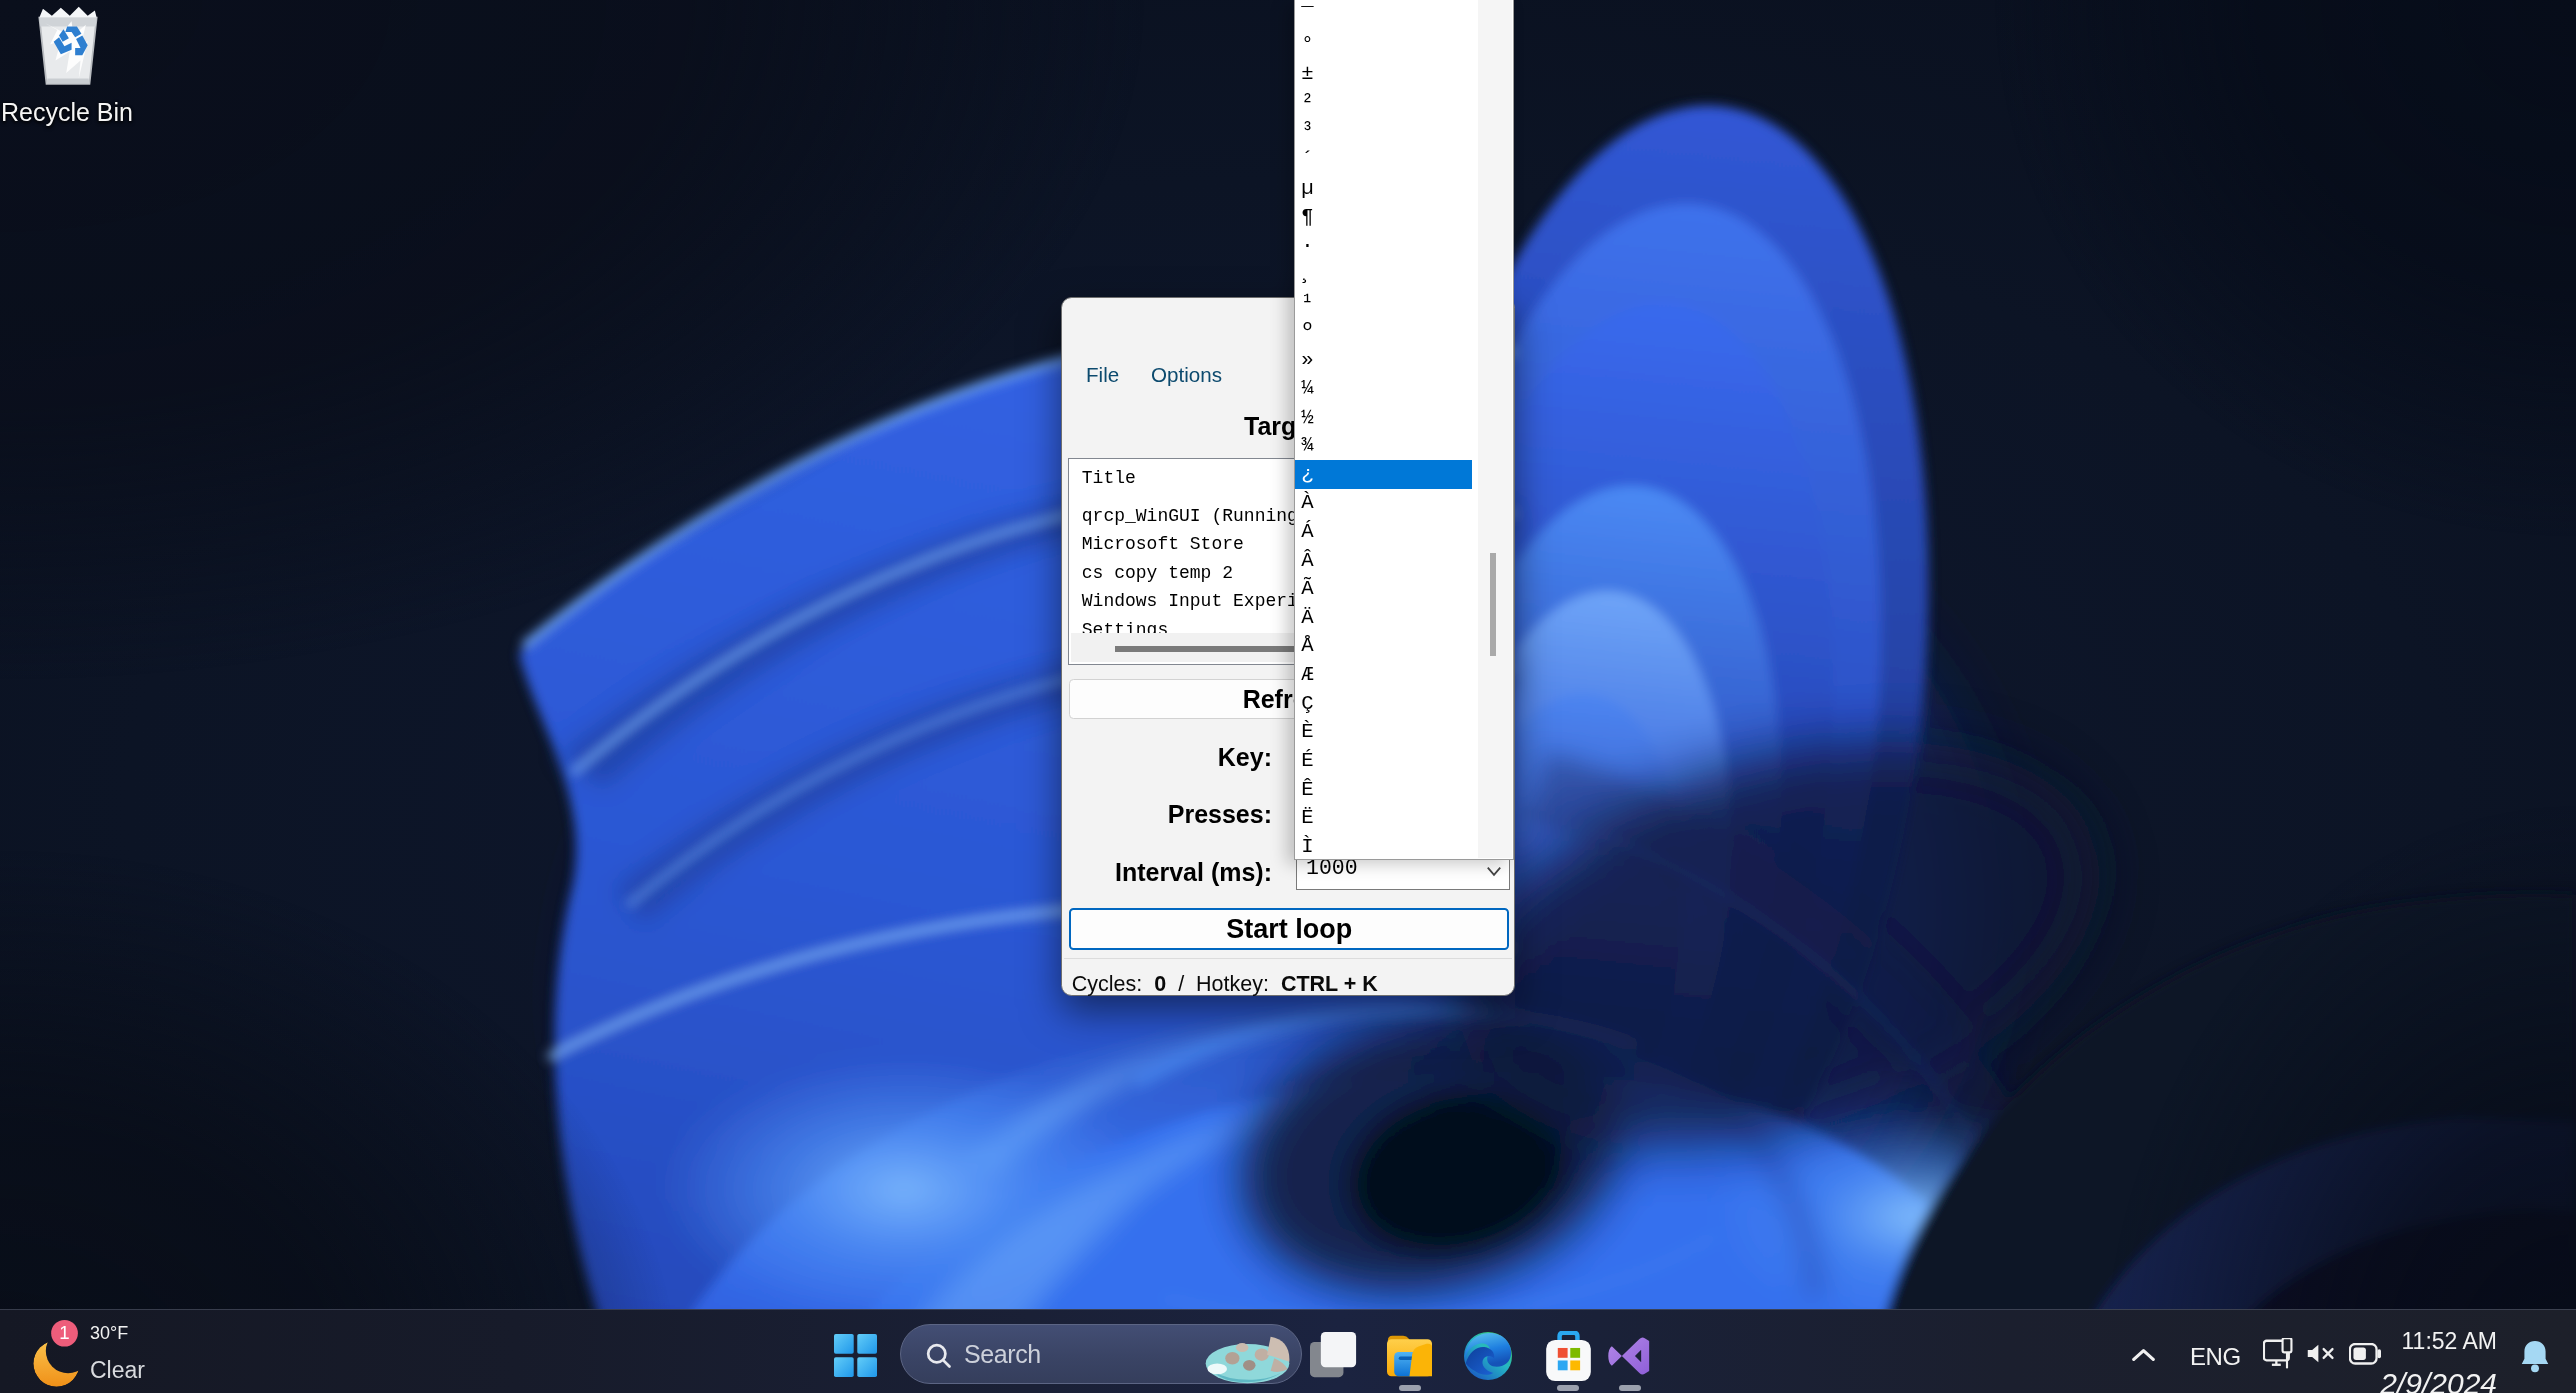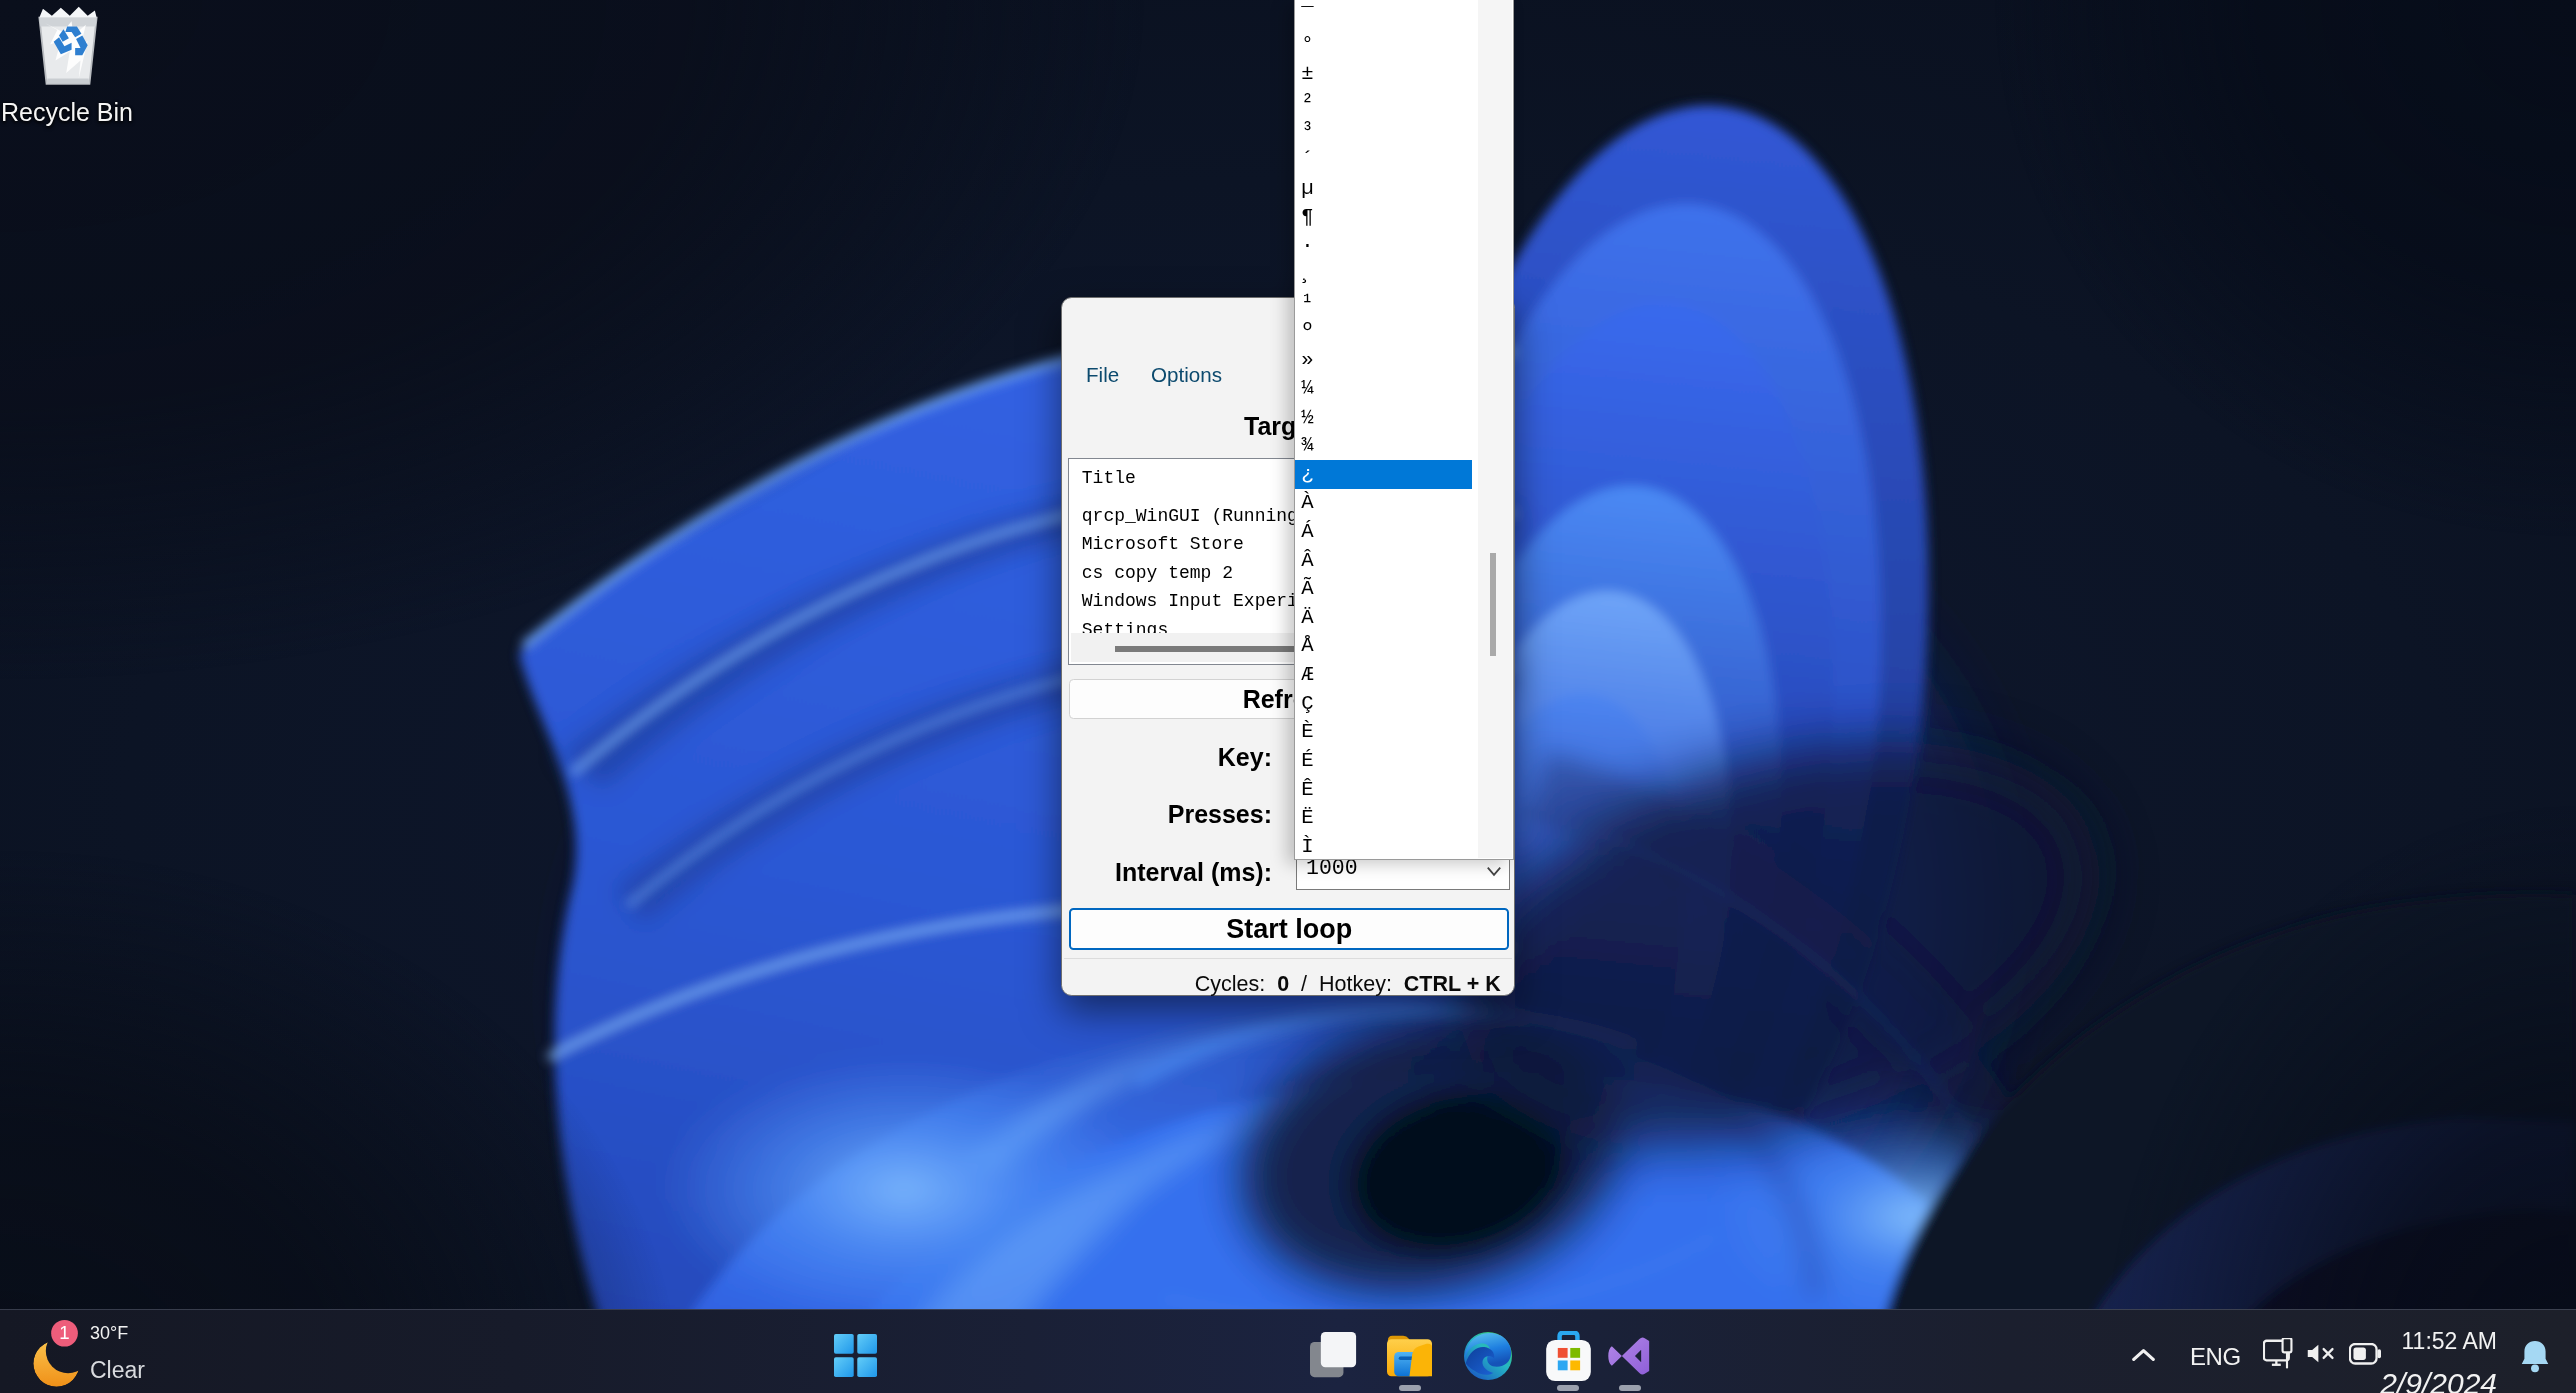--- a/index.html
+++ b/index.html
@@ -17,21 +17,21 @@
 #targetlbl{position:absolute;left:182px;top:114px;font-weight:bold;font-size:25px;color:#000;}
 #lv{position:absolute;left:6.3px;top:160px;width:441px;height:207px;background:#fff;border:1.8px solid #828790;overflow:hidden;}
 #lv .mono{position:absolute;left:12.5px;font-family:"Liberation Mono",monospace;font-size:18px;color:#000;white-space:pre;}
 #lvtrack{position:absolute;left:1.8px;right:1.8px;bottom:1.8px;height:29px;background:#f1f1f1;}
 #lvthumb{position:absolute;left:46px;width:379px;bottom:12.5px;height:5.4px;background:#7a7a7a;}
 .btn{position:absolute;background:#fdfdfd;border:1.8px solid #d2d2d2;border-radius:4.5px;text-align:center;font-weight:bold;color:#000;}
 #btnRefresh{left:7.2px;top:381px;width:440px;height:40px;font-size:25px;line-height:38px;}
 #btnStart{left:7.2px;top:610px;width:440px;height:42px;font-size:27px;line-height:39px;border:2.2px solid #0067c0;}
 .rlabel{position:absolute;right:242px;font-weight:bold;font-size:25px;color:#000;white-space:nowrap;}
 #sep{position:absolute;left:1.8px;right:1.8px;top:660px;height:0.9px;background:#dcdcdc;}
-#status{position:absolute;left:9.8px;top:674px;width:429px;font-size:21.5px;color:#0a0a0a;white-space:pre;text-align:right;}
+#status{position:absolute;left:9.8px;top:674px;width:429px;font-size:21.5px;color:#0a0a0a;white-space:pre;}
 
 #dd{position:absolute;left:1294px;top:0;width:220px;height:860px;background:#fff;border:0.9px solid #9a9a9a;border-top:none;z-index:6;box-shadow:-7.2px 3.6px 16px rgba(0,0,0,.22);}
 #dd .it{position:absolute;left:0;width:177px;height:29px;line-height:29px;padding-left:6.3px;font-family:"Liberation Mono",monospace;font-size:20.6px;color:#000;}
 #dd .hl{background:#0078d7;color:#fff;}
 #ddtrack{position:absolute;right:0.9px;top:0;width:34px;height:858px;background:#f5f5f5;}
 #ddthumb{position:absolute;left:1490px;top:553px;width:6.3px;height:103px;background:#a9a9a9;z-index:7;}
 
 #tb{position:absolute;left:0;top:1309px;width:2576px;height:85px;z-index:10;background:linear-gradient(90deg,#151824 0%,#171b2a 20%,#1a2036 40%,#1b2340 52%,#1a2138 62%,#1b1f2e 78%,#1d202a 100%);border-top:0.9px solid rgba(120,128,148,.35);}
 .tbtxt{color:#f2f2f2;position:absolute;white-space:nowrap;}
 #wx30{left:90px;top:13.4px;font-size:18px;}
@@ -304,20 +304,38 @@
         <linearGradient id="st" x1="0" y1="0" x2="1" y2="1">
           <stop offset="0" stop-color="#63cdf8"></stop>
           <stop offset="1" stop-color="#1f97ea"></stop>
         </linearGradient>
       </defs>
     <rect x="0" y="0" width="22" height="22" rx="2" fill="url(#st)"></rect>
     <rect x="26" y="0" width="22" height="22" rx="2" fill="url(#st)"></rect>
     <rect x="0" y="26" width="22" height="22" rx="2" fill="url(#st)"></rect>
     <rect x="26" y="26" width="22" height="22" rx="2" fill="url(#st)"></rect>
   </svg>
+  <div id="srch">
+    <svg class="abs" style="left:24px;top:17px;" width="29" height="29" viewBox="0 0 32 32">
+        <circle cx="13" cy="13" r="9.5" fill="none" stroke="#e8e9ee" stroke-width="3"></circle>
+        <line x1="20" y1="20" x2="27" y2="27" stroke="#e8e9ee" stroke-width="3" stroke-linecap="round"></line>
+      </svg>
+    <div id="srchtxt">Search</div>
+    <svg class="abs" style="right:9px;top:9.8px;" width="89" height="50" viewBox="0 0 100 56">
+      <ellipse cx="50" cy="32" rx="47" ry="22" fill="#8fd8da"></ellipse>
+      <path d="M10 40 Q30 52 60 50 Q85 48 95 36 Q80 52 50 53 Q22 53 10 40 Z" fill="#5fb8c4"></path>
+      <ellipse cx="16" cy="38" rx="11" ry="6" fill="#eefafa"></ellipse>
+      <ellipse cx="33" cy="26" rx="8" ry="7" fill="#b3a195"></ellipse>
+      <ellipse cx="52" cy="34" rx="7" ry="6" fill="#a08f86"></ellipse>
+      <ellipse cx="66" cy="22" rx="8" ry="7" fill="#c0afa3"></ellipse>
+      <ellipse cx="44" cy="14" rx="7" ry="5" fill="#cabbae"></ellipse>
+      <path d="M76 2 C90 4 98 14 97 30 L72 22 Z" fill="#cdbeb2"></path>
+      <path d="M80 26 Q90 30 95 38 Q85 44 76 40 Z" fill="#bfb0a4"></path>
+    </svg>
+  </div>
 
   <svg class="abs" style="left:1310px;top:22.4px;" width="47" height="47" viewBox="0 0 52 52">
     <rect x="0" y="11" width="37" height="39" rx="5" fill="#83878e"></rect>
     <rect x="12" y="0" width="39" height="39" rx="5" fill="#f4f5f7"></rect>
   </svg>
 
   <svg class="abs" style="left:1386px;top:23px;" width="47" height="45" viewBox="0 0 52 50">
     <defs>
         <linearGradient id="fgrad" x1="0" y1="0" x2="0" y2="1">
           <stop offset="0" stop-color="#ffcf4a"></stop>

